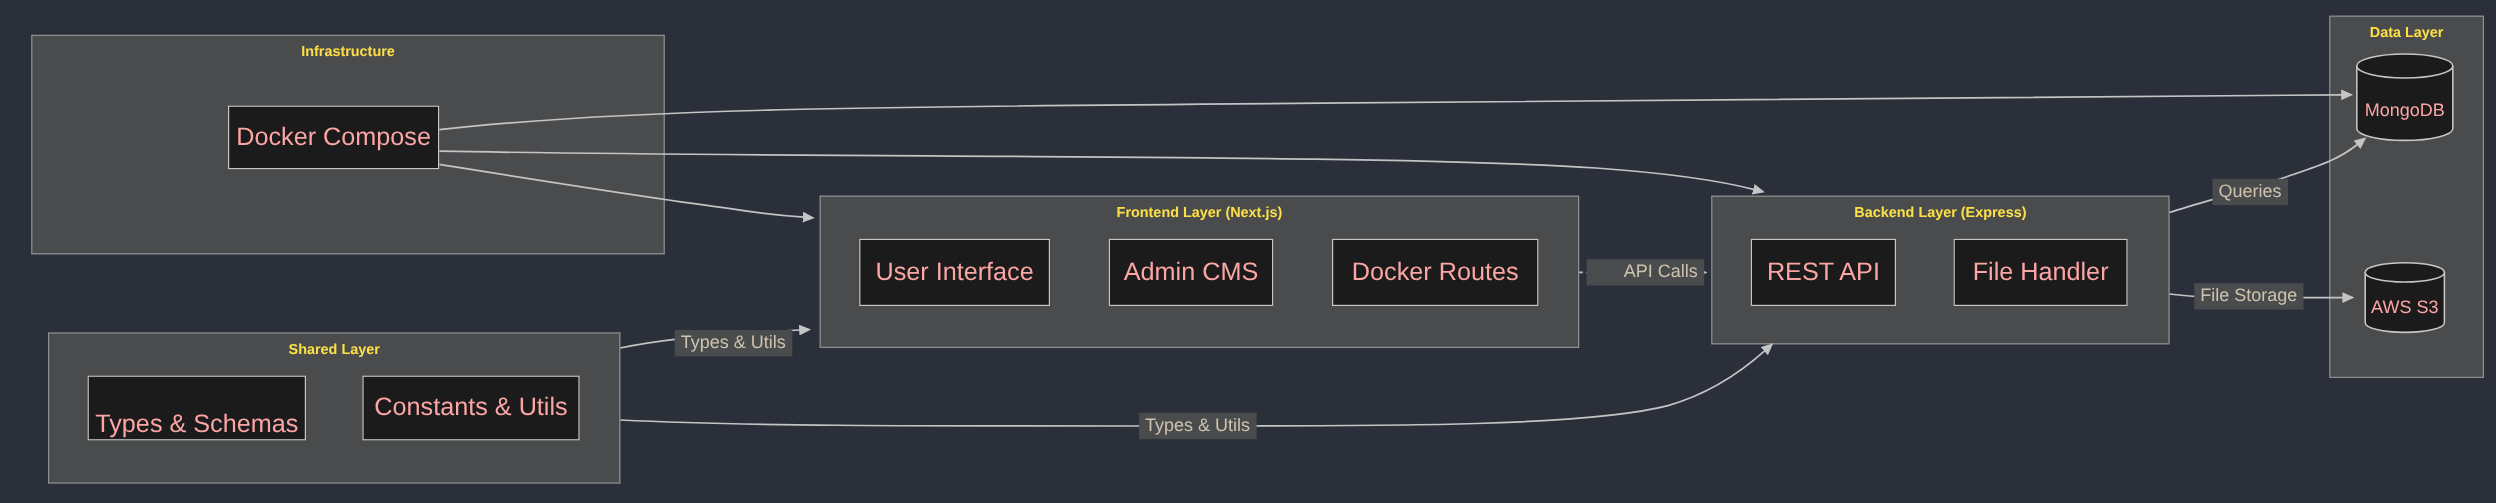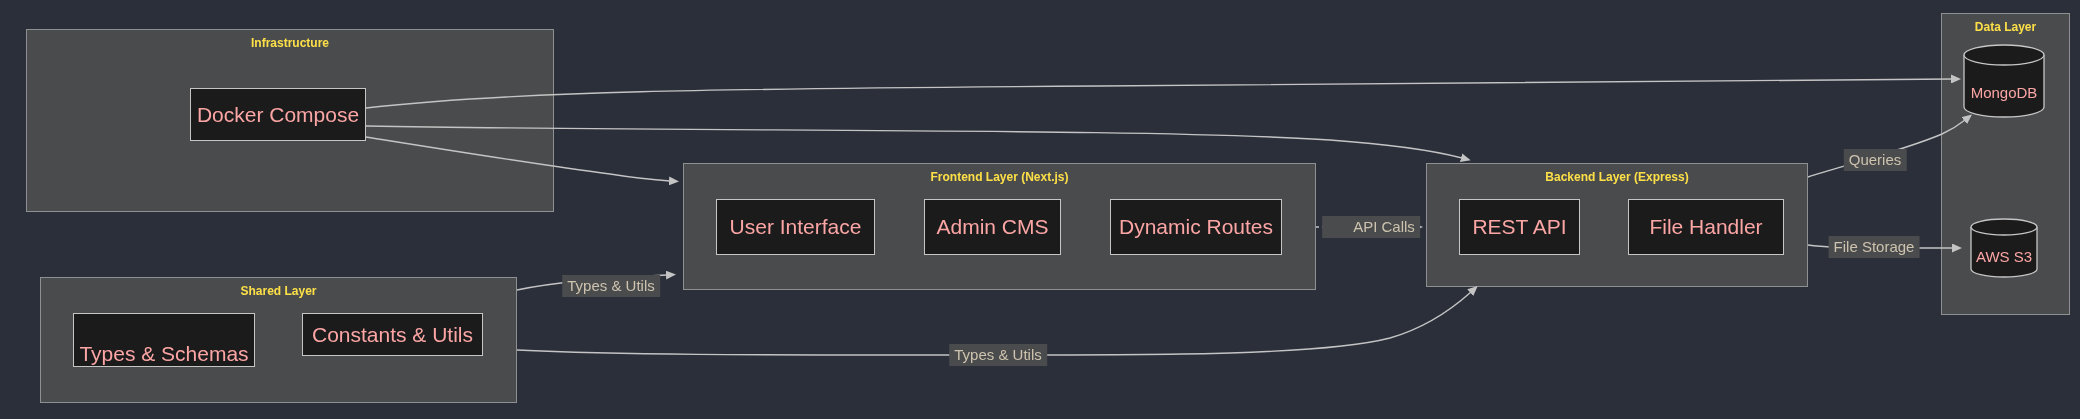--- a/index.html
+++ b/index.html
@@ -91,41 +91,41 @@
   </svg>
 
   <div class="node" style="left:190px;top:88px;width:176px;height:53px;">
     <span>Docker Compose</span>
   </div>
 
   <div class="node" style="left:73px;top:313px;width:182px;height:54px;align-items:flex-end;">
     <span>Types &amp; Schemas</span>
   </div>
 
-  <div class="node" style="left:302px;top:313px;width:181px;height:43px;text-align:right;">
+  <div class="node" style="left:302px;top:313px;width:181px;height:54px;text-align:right;">
     <span>Constants &amp; Utils</span>
   </div>
 
   <div class="node" style="left:716px;top:199px;width:159px;height:56px;">
     <span>User Interface</span>
   </div>
 
   <div class="node" style="left:924px;top:199px;width:137px;height:56px;">
     <span>Admin CMS</span>
   </div>
 
   <div class="node" style="left:1110px;top:199px;width:172px;height:56px;">
-    <span>Dynamic Routes</span>
+    <span>Docker Routes</span>
   </div>
 
   <div class="node" style="left:1459px;top:199px;width:121px;height:56px;align-items:center;">
     <span>REST API</span>
   </div>
 
-  <div class="node" style="left:1628px;top:199px;width:156px;height:56px;">
+  <div class="node" style="left:1628px;top:199px;width:145px;height:56px;">
     <span>File Handler</span>
   </div>
 
   <div class="cyl-label" style="left:2004px;top:92px;">MongoDB</div>
   <div class="cyl-label" style="left:2004px;top:256px;">AWS S3</div>
 
   <div class="edge-label" style="left:611px;top:286px;">Types &amp; Utils</div>
 
   <div class="edge-label" style="left:998px;top:355px;">Types &amp; Utils</div>
 

